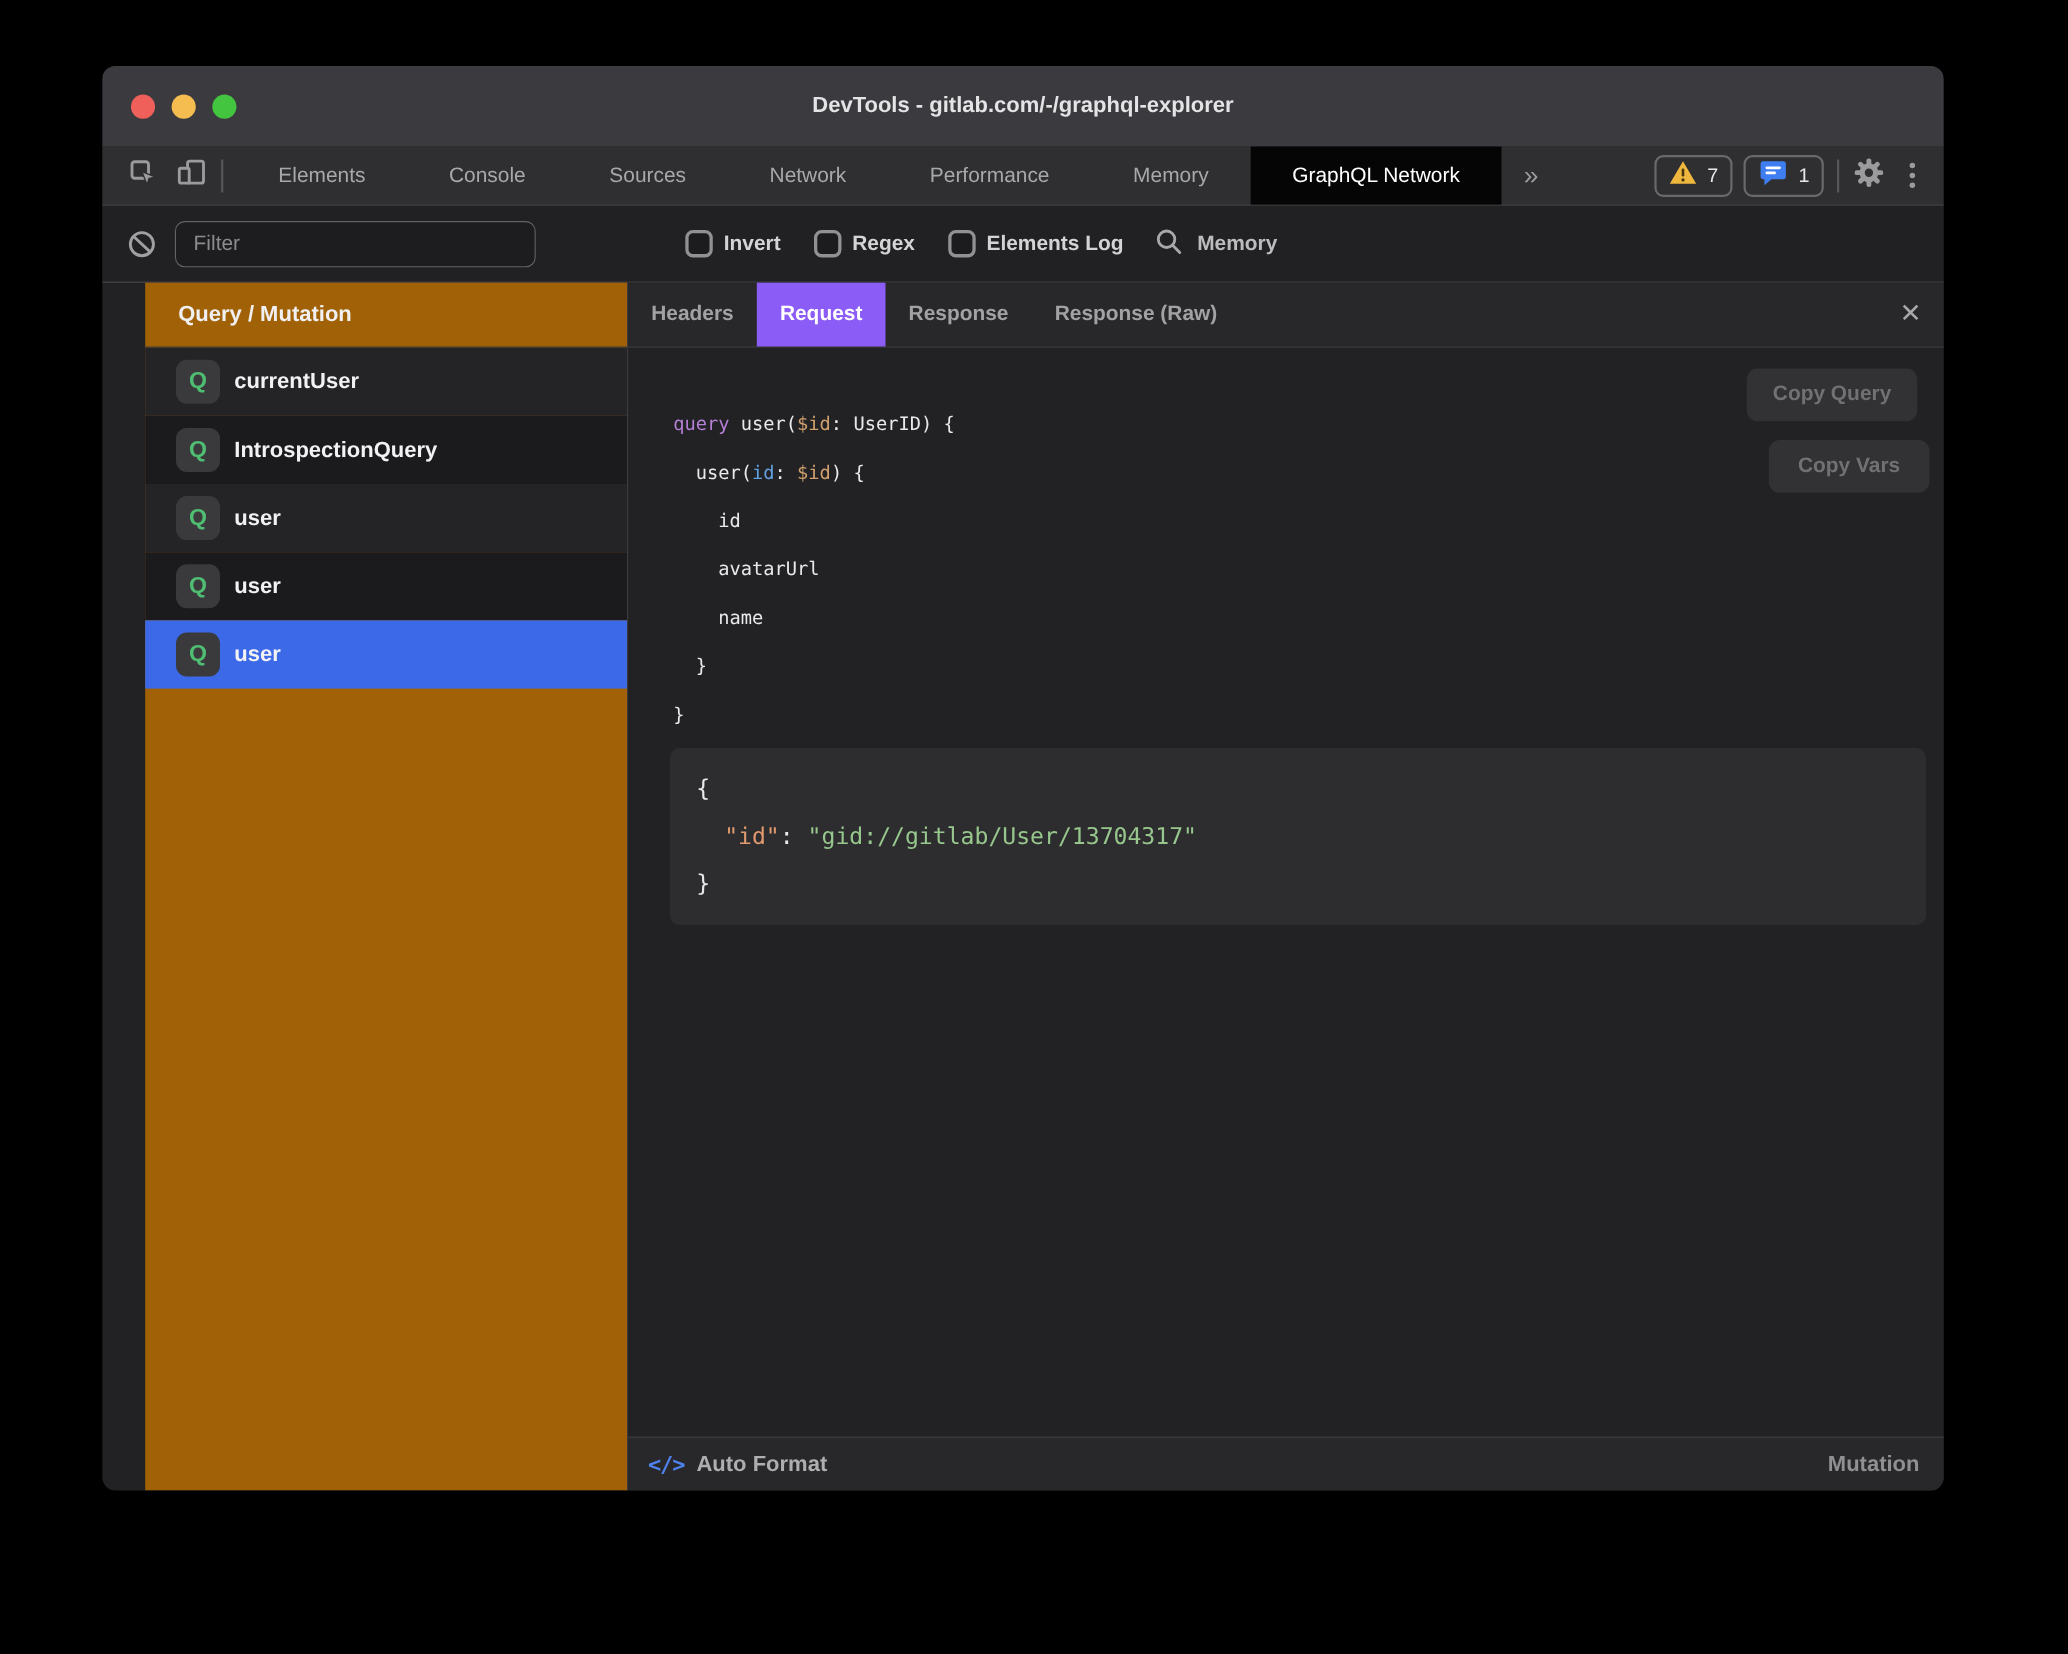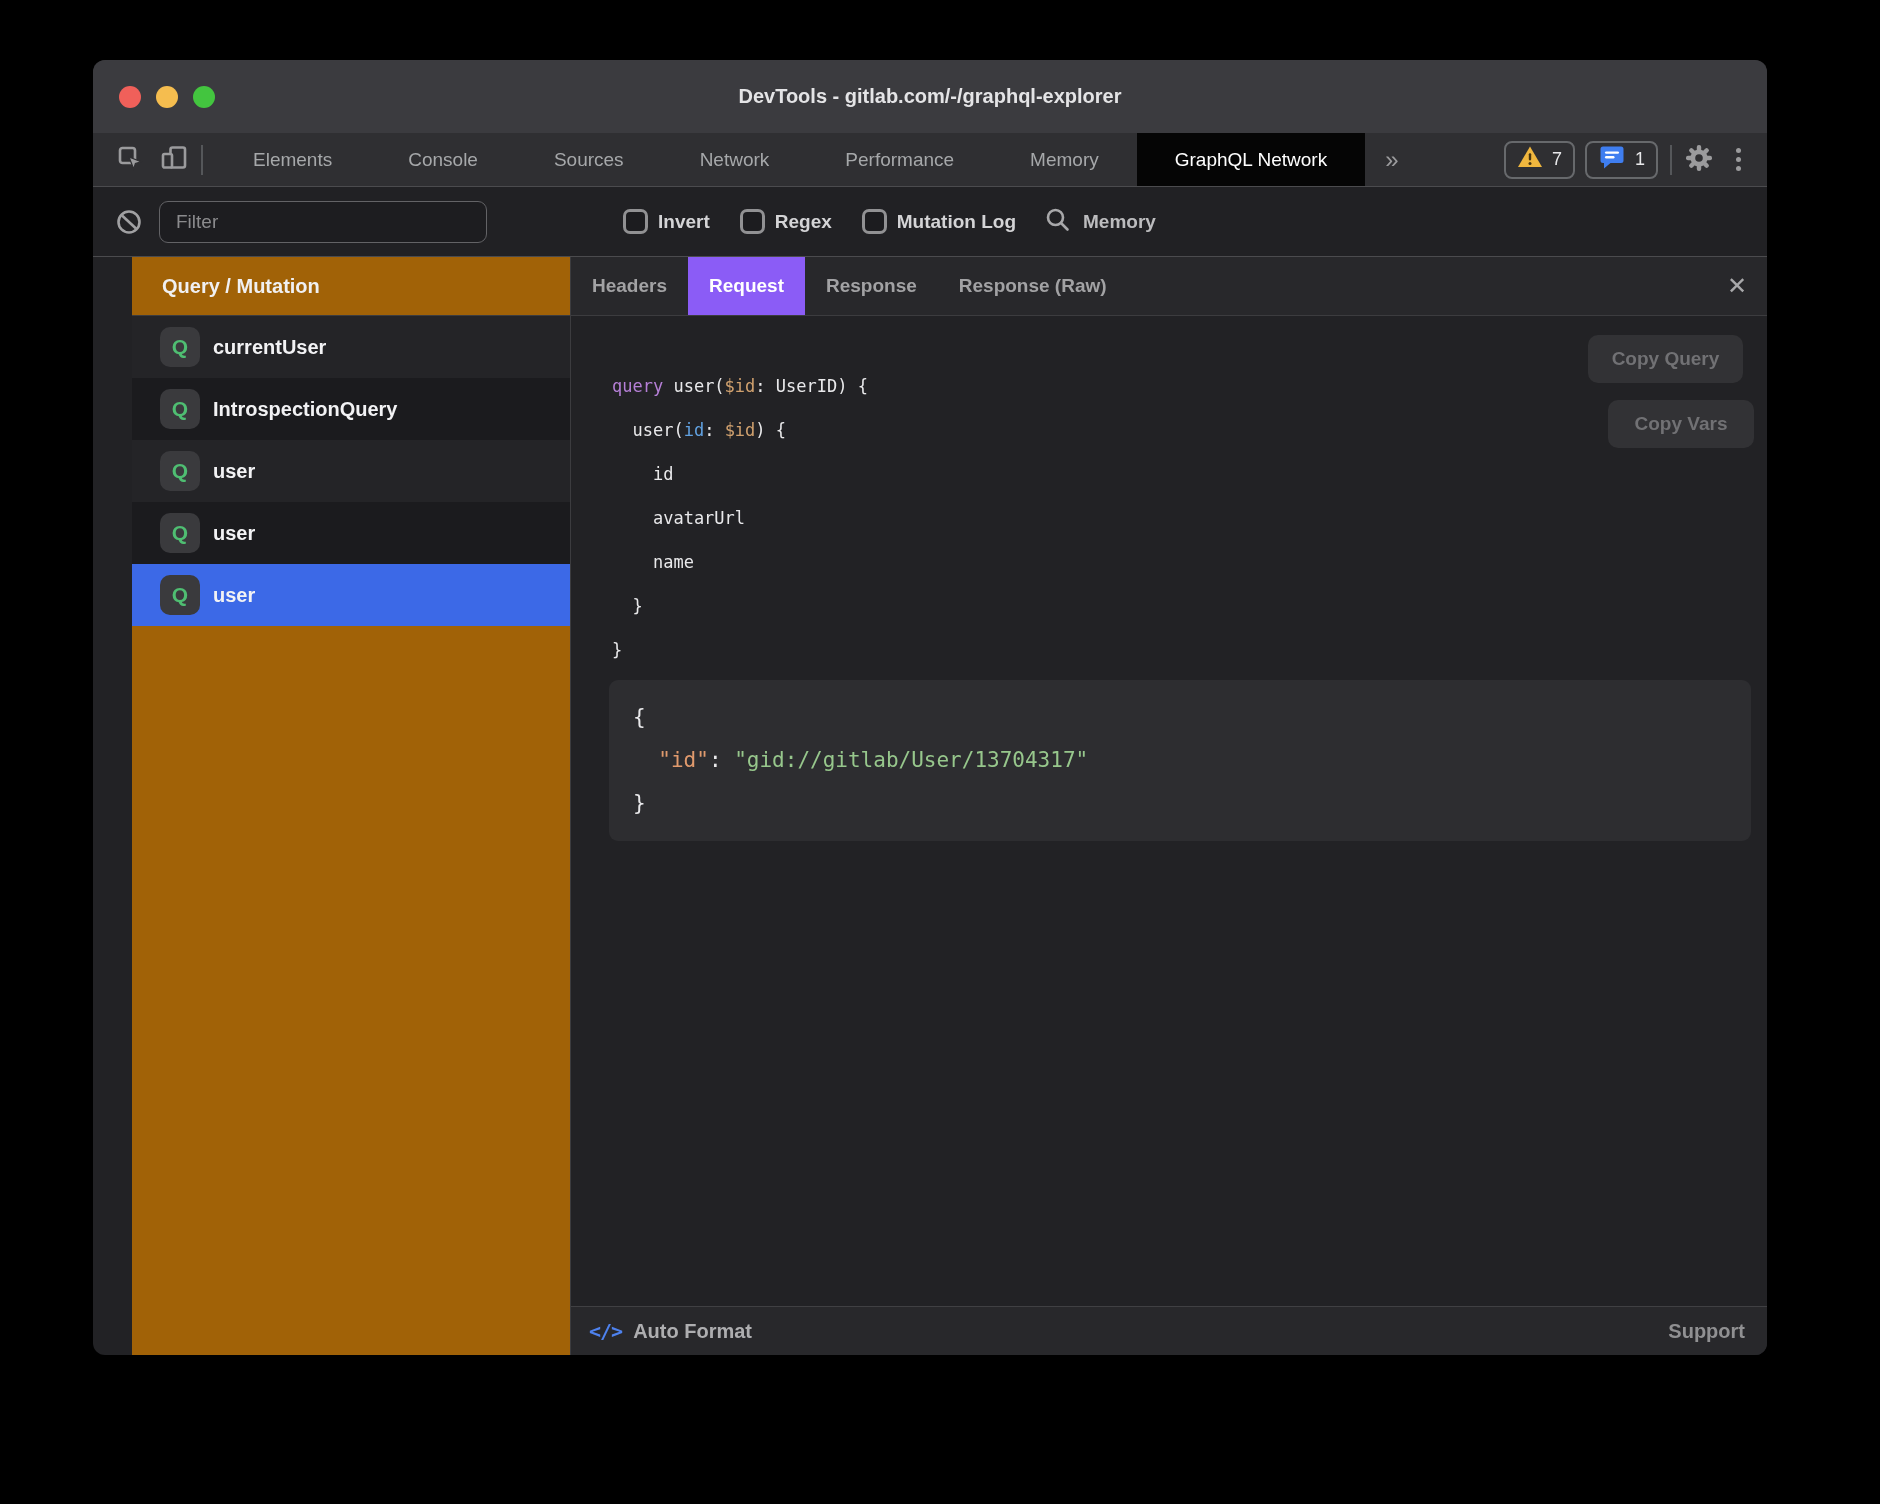--- a/index.html
+++ b/index.html
@@ -176,21 +176,21 @@
         <div class="check">
           <div class="checkbox"></div>
           <span class="check-label">Invert</span>
         </div>
         <div class="check">
           <div class="checkbox"></div>
           <span class="check-label">Regex</span>
         </div>
         <div class="check">
           <div class="checkbox"></div>
-          <span class="check-label">Mutation Log</span>
+          <span class="check-label">Elements Log</span>
         </div>
       </div>
     <div class="search">
       <span>
         <svg width="27" height="27" viewBox="0 0 27 27">
           <circle cx="11.5" cy="11.5" r="7.5" fill="none" stroke="#a8a8aa" stroke-width="2.6"></circle>
           <line x1="17" y1="17" x2="23.5" y2="23.5" stroke="#a8a8aa" stroke-width="2.6" stroke-linecap="round"></line>
         </svg>
       </span>
       <span class="search-label">Memory</span>
@@ -252,17 +252,17 @@
         <div class="vars-box" id="vars-code">
             <div class="code-line"><span style="color: rgb(233, 233, 235);">{</span></div>
             <div class="code-line"><span style="color: rgb(233, 233, 235);">  </span><span style="color: rgb(224, 154, 109);">"id"</span><span style="color: rgb(233, 233, 235);">: </span><span style="color: rgb(151, 199, 140);">"gid://gitlab/User/13704317"</span></div>
             <div class="code-line"><span style="color: rgb(233, 233, 235);">}</span></div>
           </div>
       </div>
 
       <div class="detail-footer">
         <span class="code-glyph" id="code-glyph" style="color: rgb(78, 130, 239);">&lt;/&gt;</span>
         <span class="autoformat">Auto Format</span>
-        <span class="support">Support</span>
+        <span class="support">Mutation</span>
       </div>
     </div>
   </div>
 </div>
 
 </body></html>

